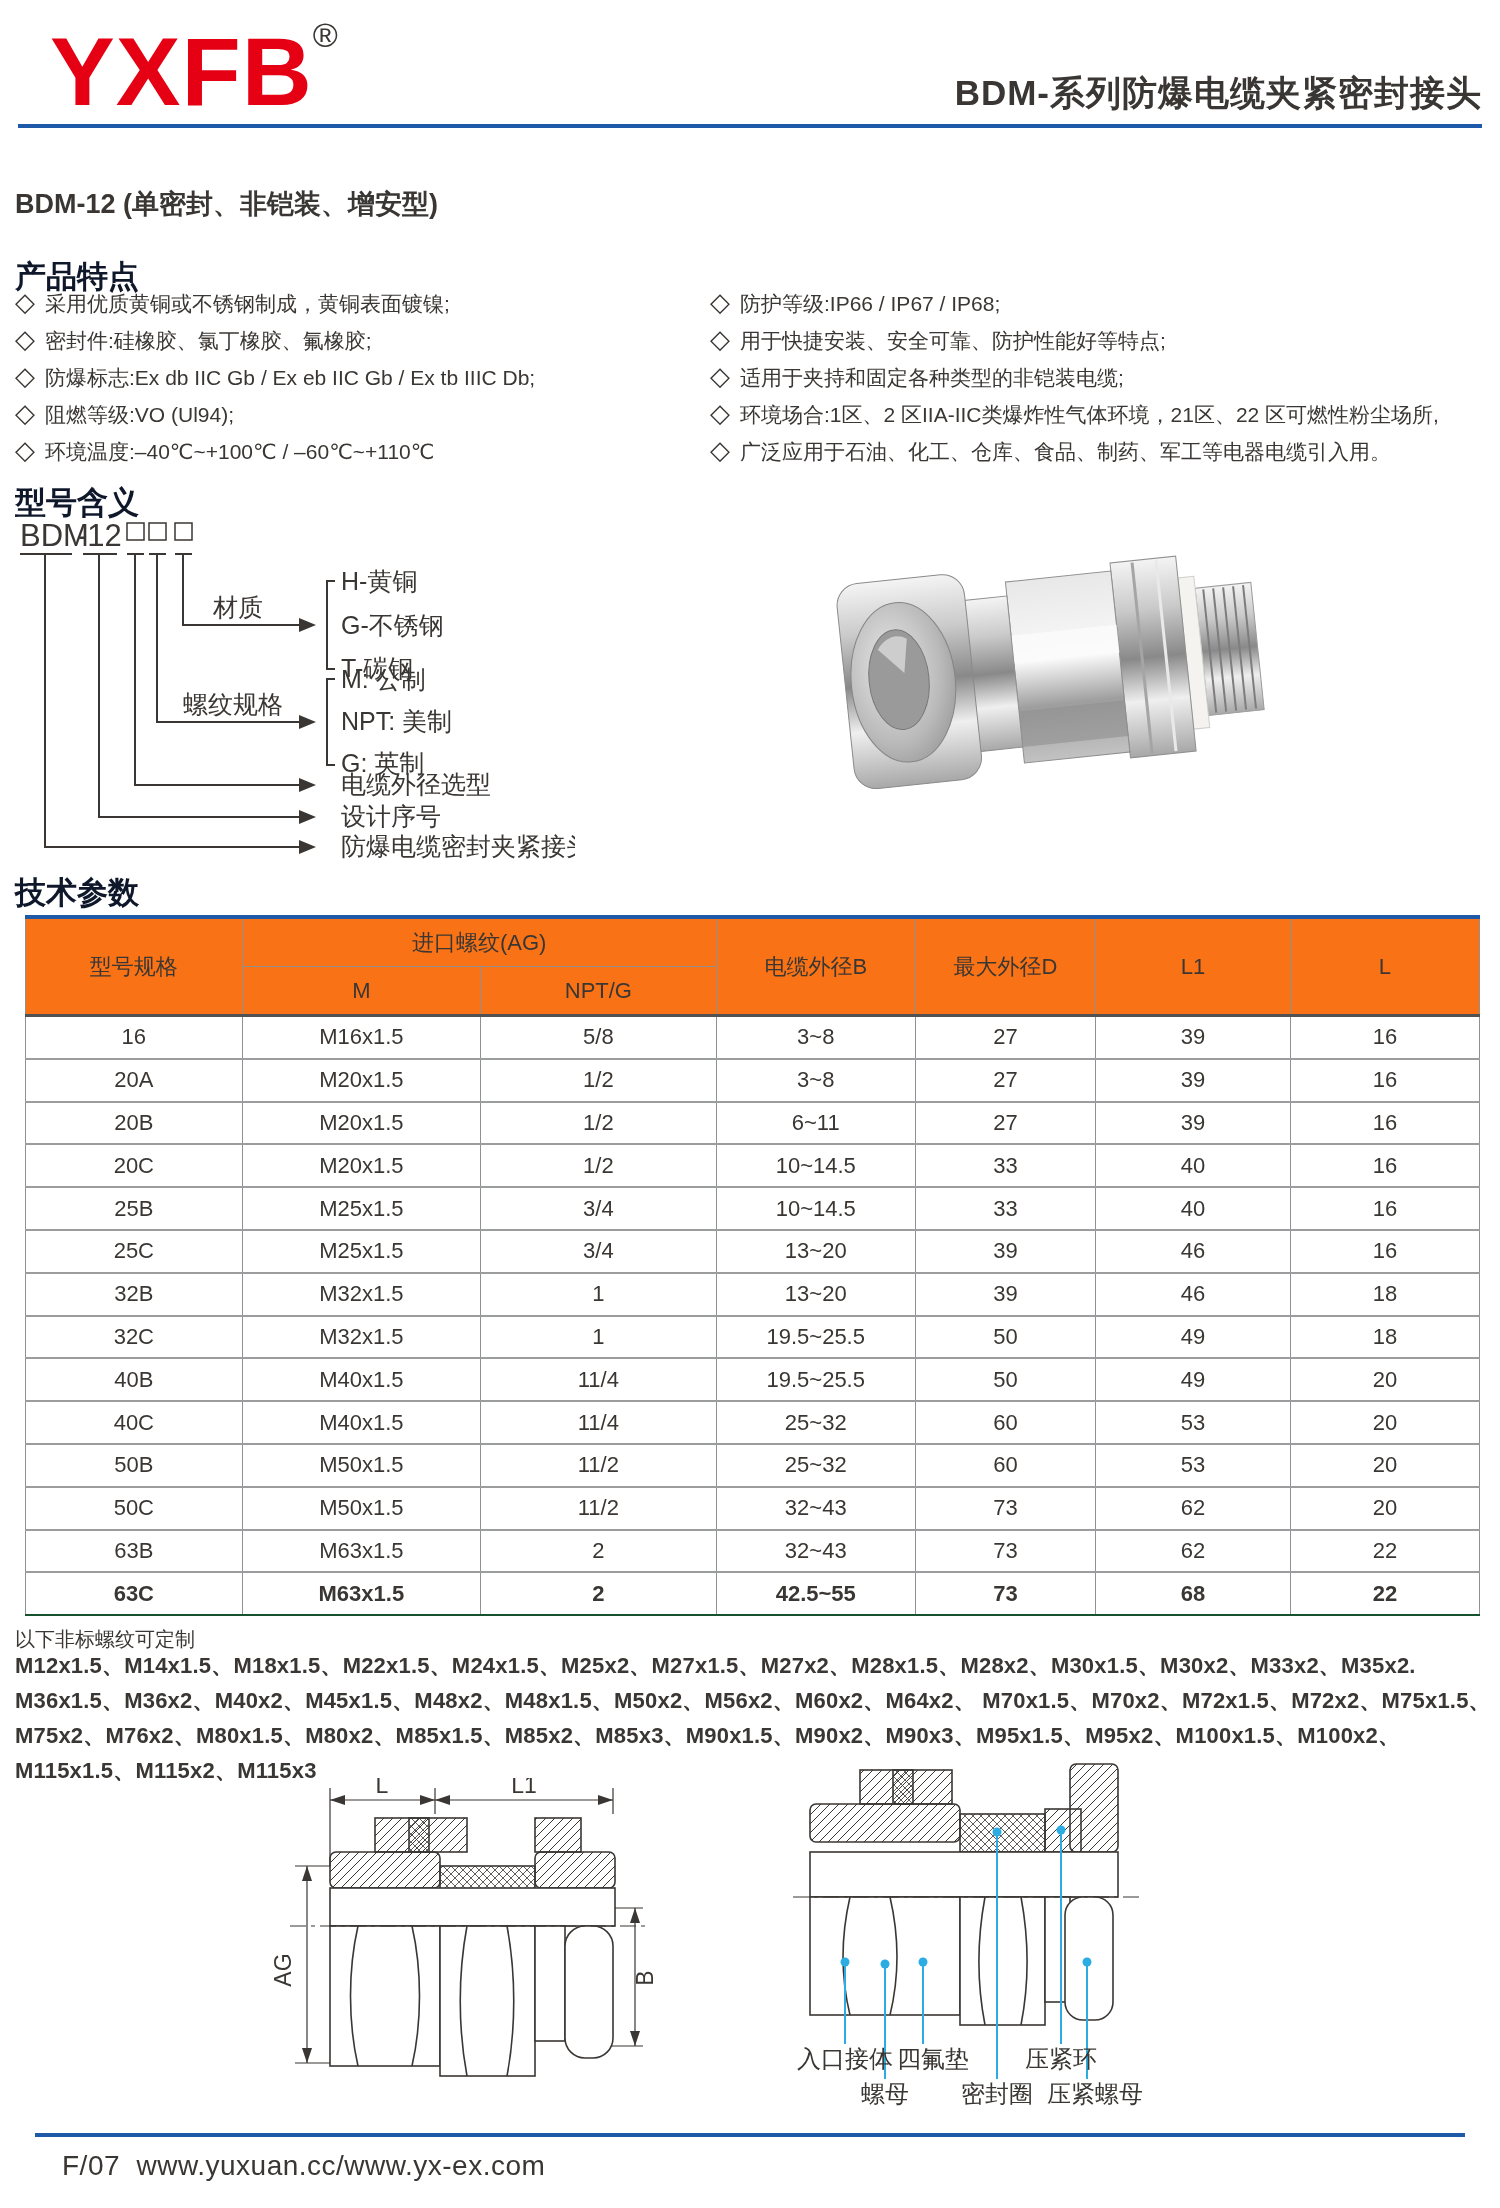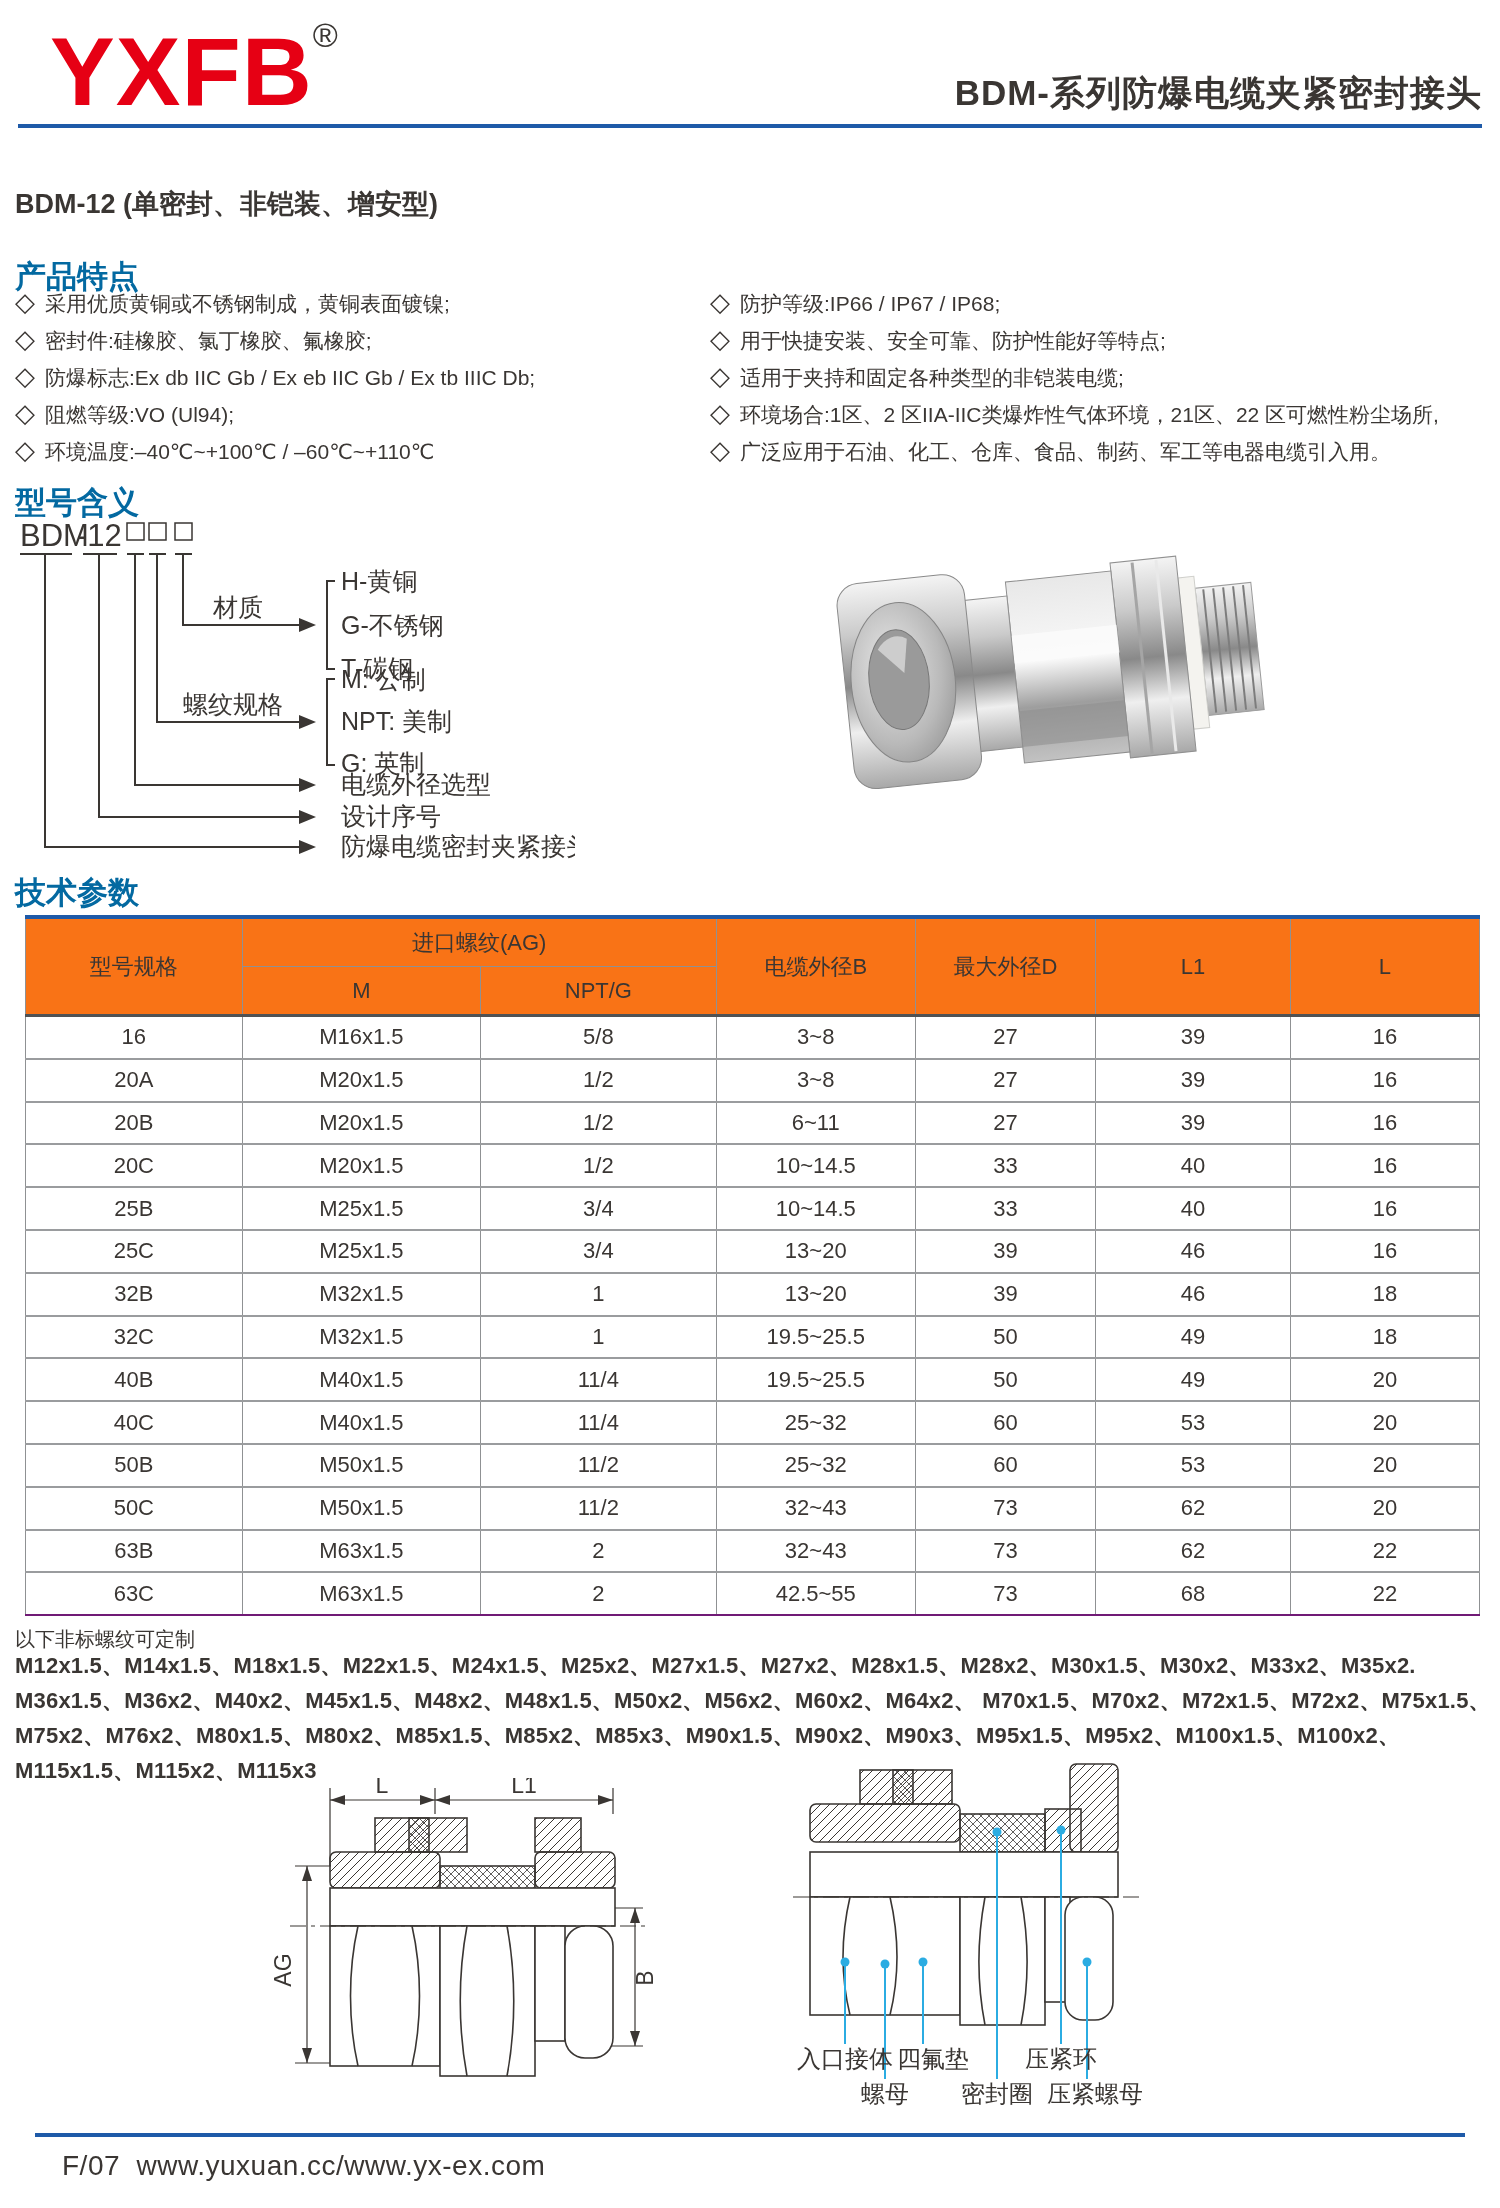--- a/index.html
+++ b/index.html
@@ -8,39 +8,39 @@
   .abs{position:absolute;}
   
   .logo{left:50px;top:18px;font-size:97px;font-weight:bold;color:#e60014;letter-spacing:1px;line-height:1;}
   .logo .reg{font-size:34px;vertical-align:58px;color:#3a3633;font-weight:normal;}
   .doc-title{right:18px;top:70px;font-size:35px;font-weight:bold;color:#3a3633;letter-spacing:1px;margin-left:17px;}
   .rule{height:4px;background:#1e5aa8;}
   .rule-top{left:18px;top:124px;width:1464px;}
   .rule-bottom{left:35px;top:2133px;width:1430px;}
   
   .subtitle{left:15px;top:186px;font-size:27px;font-weight:bold;}
-  .h-sec{font-size:31px;font-weight:bold;color:#0369a1;}
+  .h-sec{font-size:31px;font-weight:bold;color:#0f172a;}
   .h-feat{left:15px;top:256px;}
   .h-model{left:15px;top:482px;}
   .h-tech{left:15px;top:872px;}
   
   .feat-col{display:flex;flex-direction:column;gap:14px;}
   .feat-left{left:15px;top:292px;width:690px;}
   .feat-right{left:710px;top:292px;width:788px;}
   .feat{display:flex;align-items:flex-start;font-size:21px;line-height:23px;white-space:nowrap;}
   .dia{font-size:26px;line-height:21px;margin-right:10px;color:#3a3633;}
   
   .params{position:absolute;left:25px;top:915px;width:1455px;border-collapse:collapse;
           border-top:4px solid #1e5aa8;border-left:1px solid #8f9193;border-right:1px solid #8f9193;}
   .params th,.params td{border:1px solid #8f9193;font-weight:normal;text-align:center;
           font-size:22px;color:#3a3633;padding:0;}
   .params thead th{background:#f97316;height:47px;}
   .params thead{border-bottom:3px solid #505254;}
   .params tbody td{height:40.8px;background:#ffffff;border-top:2px solid #9a9c9e;}
-  .params tbody tr:last-child td{border-bottom:2px solid #701a75;}
+  .params tbody tr:last-child td{border-bottom:2px solid #14532d;font-weight:bold;}
   
   .threads-note{left:15px;top:1602px;font-size:20px;margin-top:24px;}
   .threads-list{left:15px;top:1648px;width:1478px;font-size:22px;line-height:35px;letter-spacing:0.2px;font-weight:bold;}
   
   .footer-text{left:38px;top:2150px;font-size:28px;letter-spacing:0.5px;margin-left:24px;}
   svg text{font-family:"Liberation Sans","DejaVu Sans",sans-serif;fill:#3a3633;}
 </style>
 </head>
 <body>
 

